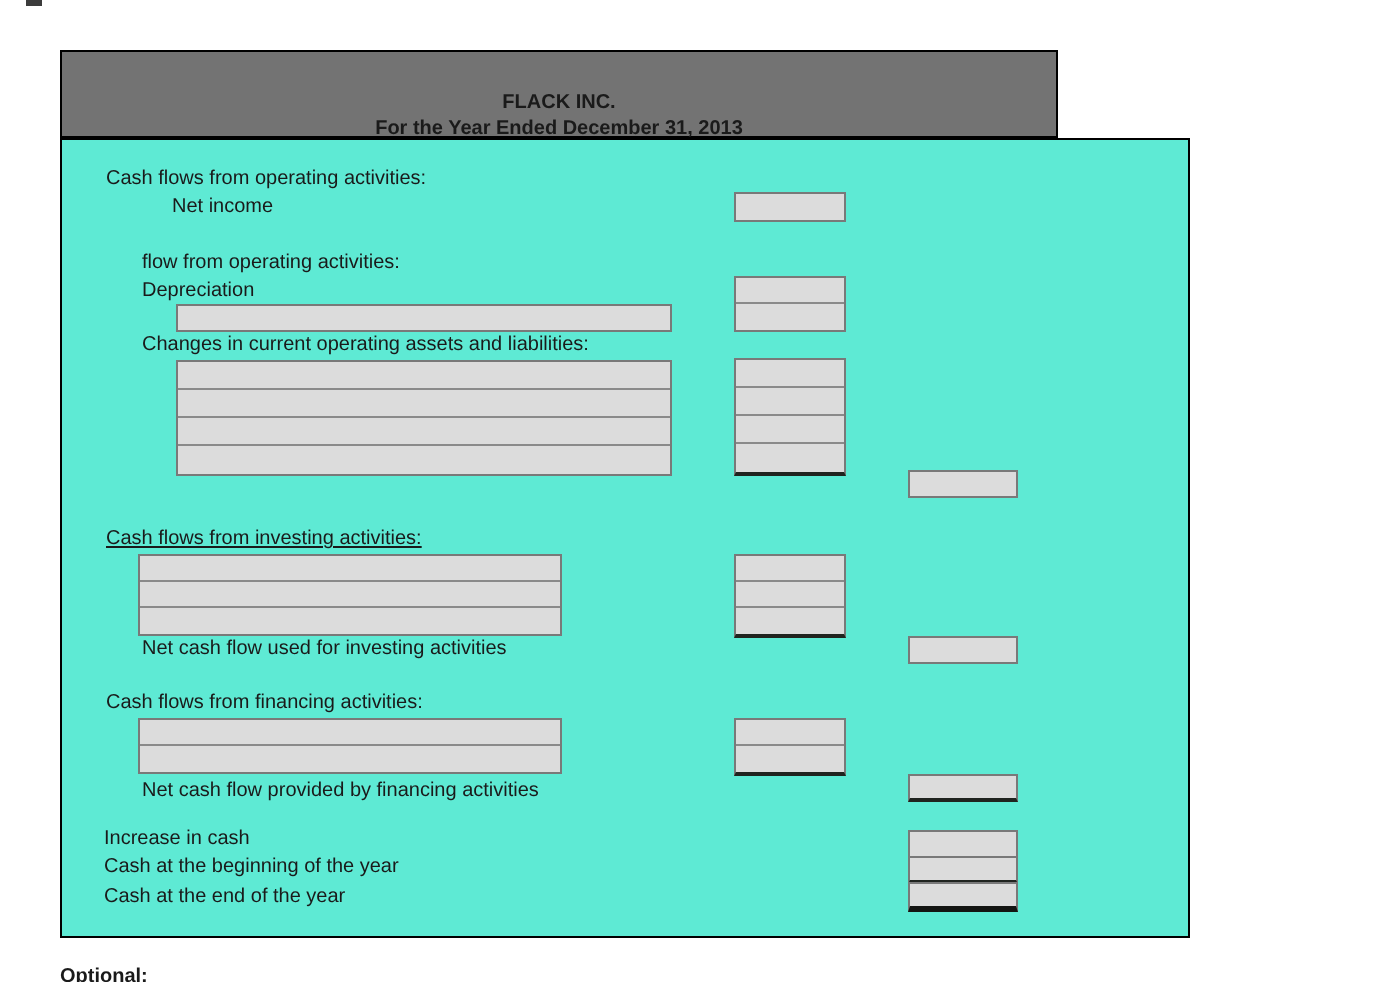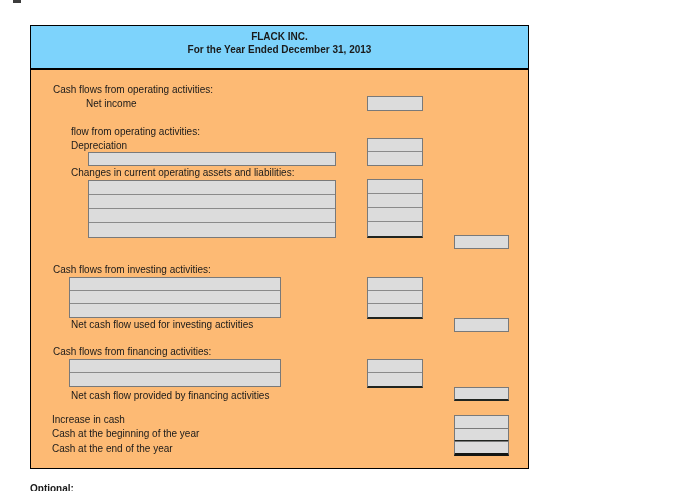--- a/index.html
+++ b/index.html
@@ -5,27 +5,27 @@
   html,body{margin:0;padding:0;background:#ffffff;}
   .canvas{
     position:relative;width:700px;height:491px;overflow:hidden;
     background:#ffffff;
     font-family:"Liberation Sans", sans-serif;
     font-size:10px;color:#1a1a1a;
   }
   .top-dash{position:absolute;left:13px;top:0;width:8px;height:2.5px;background:#3c3c3c;}
   .hdr-box{
     position:absolute;left:30px;top:25px;width:499px;height:44px;
-    box-sizing:border-box;border:1.5px solid #000;background:#7dd3fc;
-    text-align:center;padding-top:4px;
+    box-sizing:border-box;border:1.5px solid #000;background:#737373;
+    text-align:center;padding-top:19px;
   }
   .hdr-box div{font-weight:bold;line-height:13px;}
   .body-box{
-    position:absolute;left:30px;top:69px;width:499px;height:400px;
-    box-sizing:border-box;border:1.5px solid #000;background:#fdba74;
+    position:absolute;left:30px;top:69px;width:565px;height:400px;
+    box-sizing:border-box;border:1.5px solid #000;background:#5eead4;
   }
   .lbl{position:absolute;white-space:nowrap;line-height:11px;}
   .fld{
     position:absolute;background:#dcdcdc;border:1px solid #797979;
     box-sizing:border-box;
   }
   .grp{
     position:absolute;background:#dcdcdc;border:1px solid #797979;
     box-sizing:border-box;
   }
@@ -76,21 +76,21 @@
     </div>
     <div class="grp sum" style="left:336px;top:109px;width:56px;">
       <div class="r r14"></div>
       <div class="r r14"></div>
       <div class="r r14"></div>
       <div class="r r14"></div>
     </div>
 
     <div class="fld" style="left:423px;top:165px;width:55px;height:14px;"></div>
 
-    <div class="lbl" style="left:22px;top:194px;">Cash flows from investing activities:</div>
+    <div class="lbl" style="left:22px;top:194px;text-decoration:underline;">Cash flows from investing activities:</div>
 
     <div class="grp" style="left:38px;top:207px;width:212px;">
       <div class="r r13"></div>
       <div class="r r13"></div>
       <div class="r r13"></div>
     </div>
     <div class="grp sum" style="left:336px;top:207px;width:56px;">
       <div class="r r13"></div>
       <div class="r r13"></div>
       <div class="r r13"></div>

